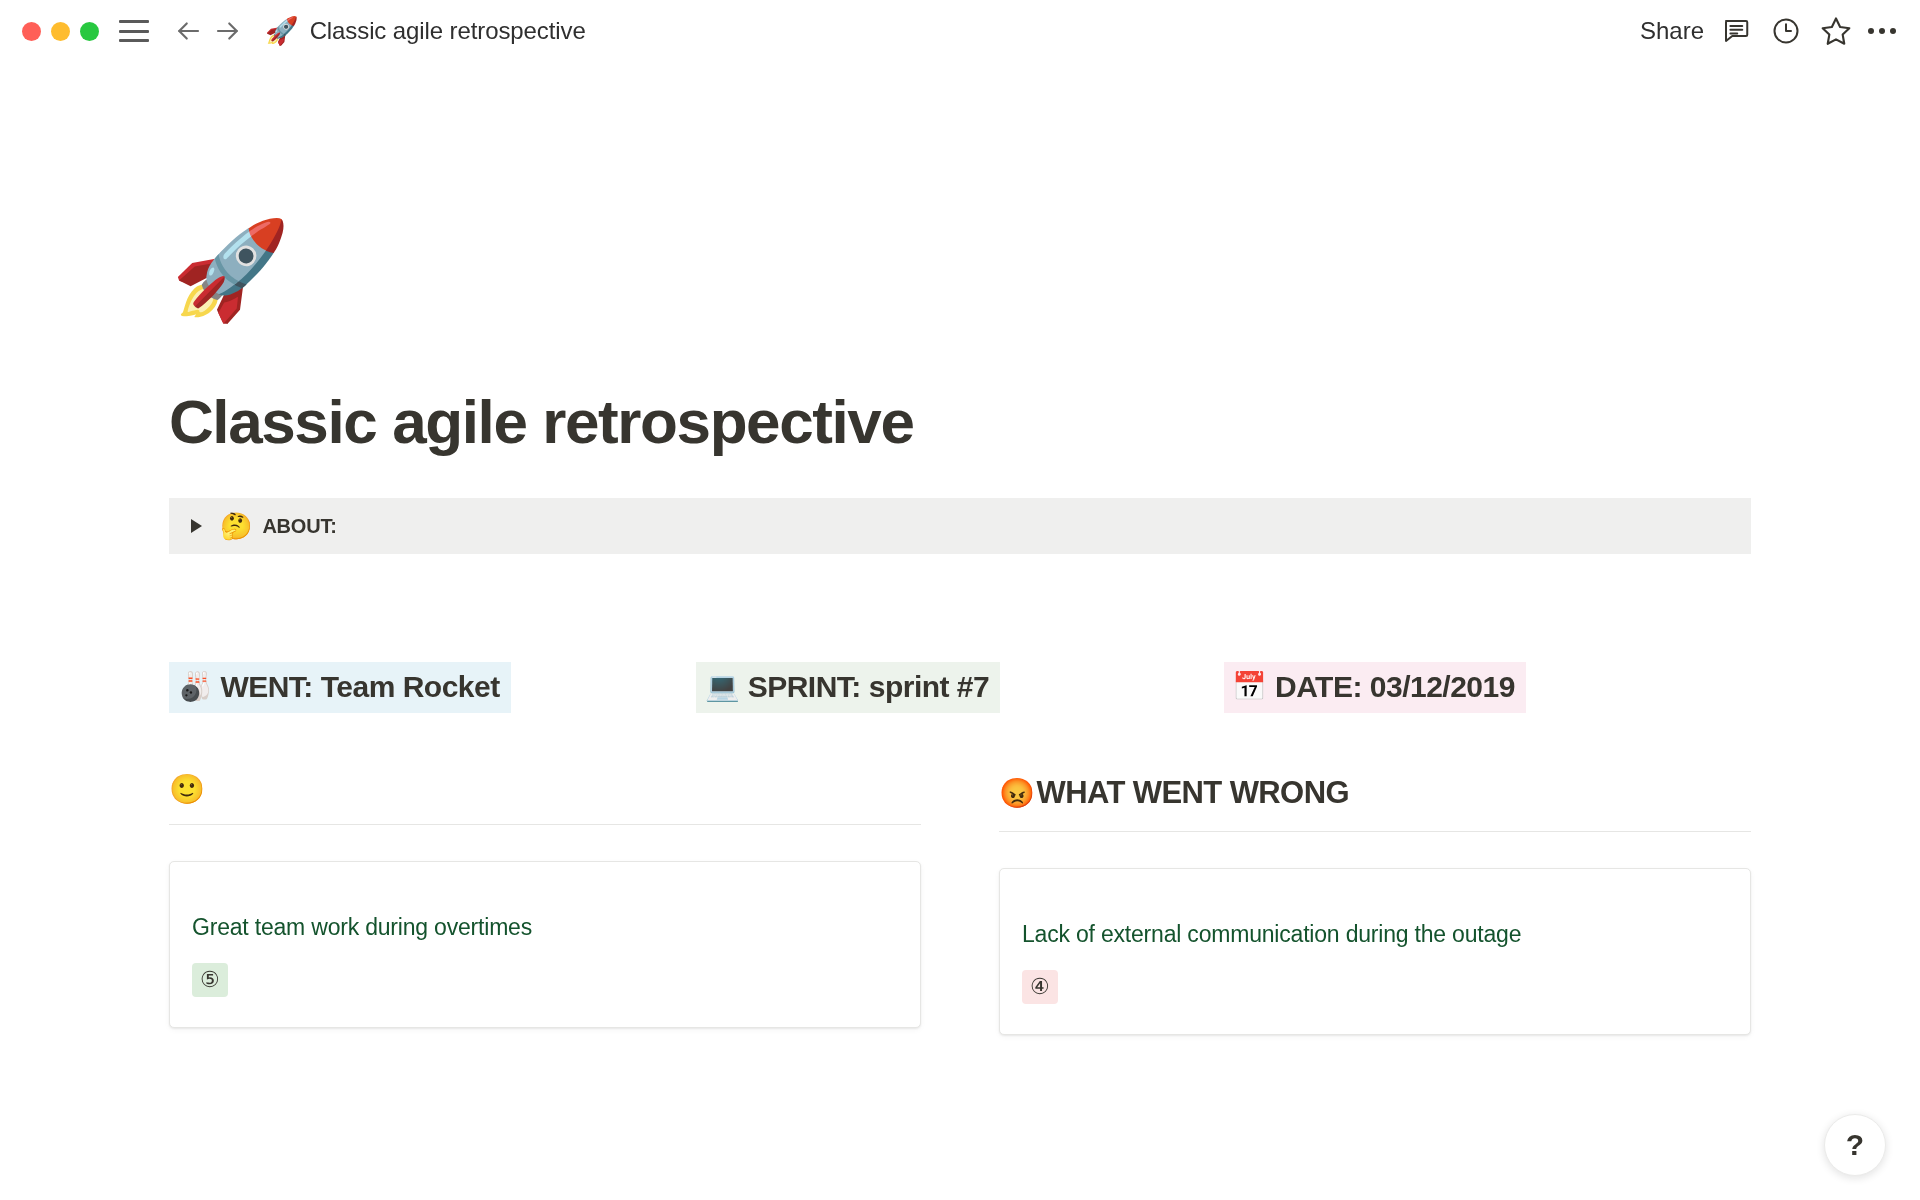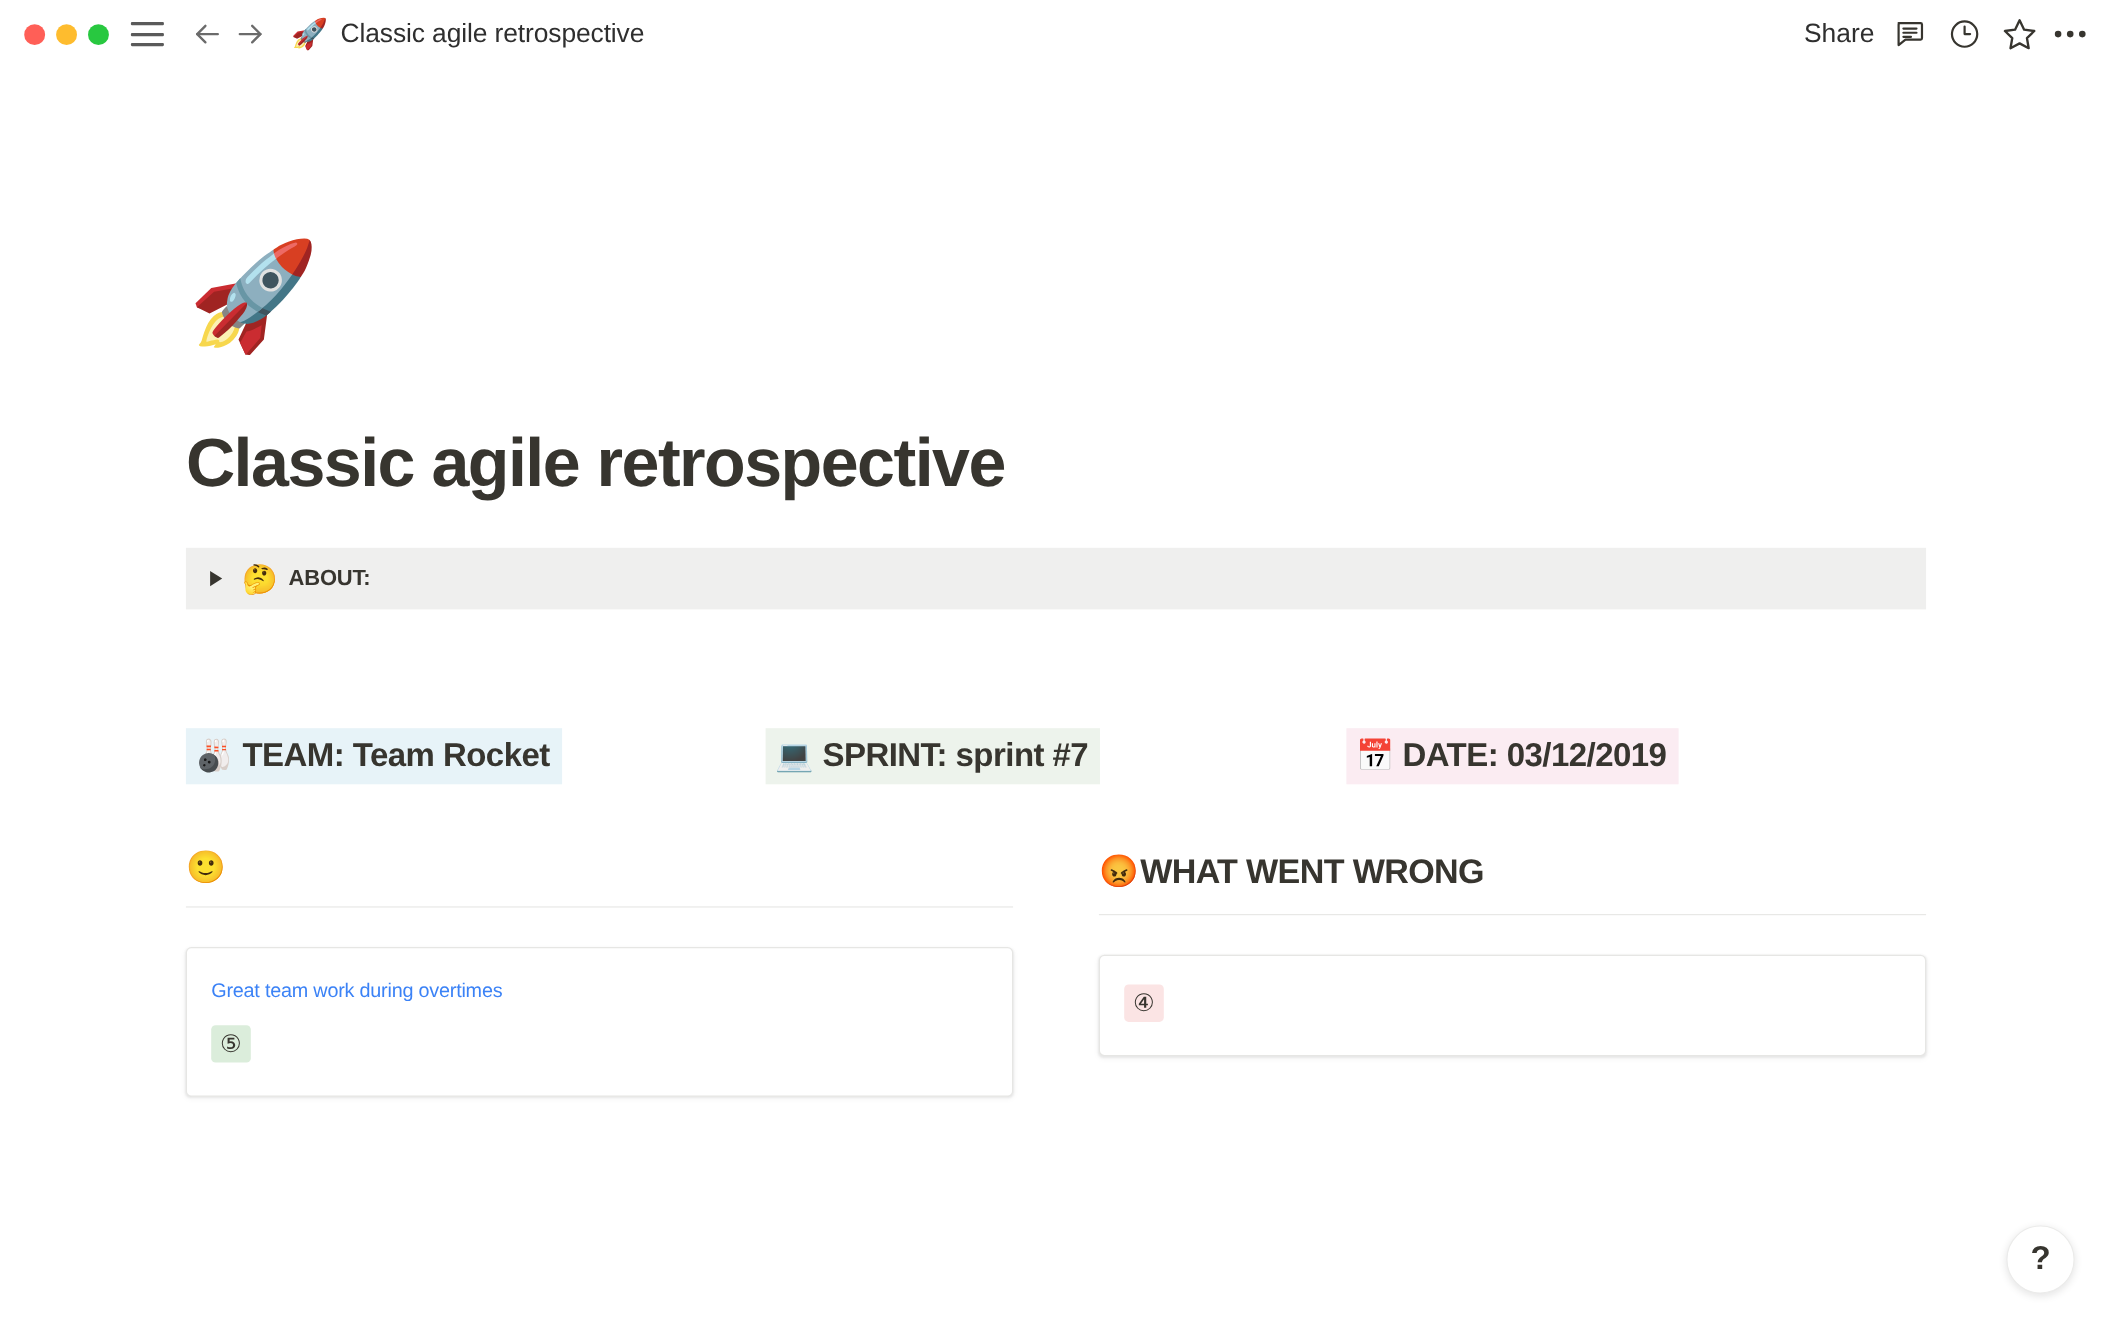--- a/index.html
+++ b/index.html
@@ -235,25 +235,26 @@
   }
 
   .card {
     background: #ffffff;
     border: 1px solid #e6e6e4;
     border-radius: 5px;
     box-shadow: 0 1px 2px rgba(15,15,15,0.07), 0 2px 6px rgba(15,15,15,0.04);
     padding: 26px 22px 30px 22px;
   }
   .card-text {
-    font-size: 18px;
-    color: #3b82f6;
+    font-size: 23px;
+    color: #14532d;
     line-height: 1.35;
     letter-spacing: -0.2px;
     margin-bottom: 20px;
+    margin-top: 24px;
   }
   .card-badge {
     display: inline-block;
     font-size: 22px;
     line-height: 1;
     padding: 6px 8px;
     border-radius: 4px;
   }
   .badge-green { background: #dbeddb; color: #37352f; }
   .badge-pink  { background: #fbe4e4; color: #37352f; }
@@ -357,21 +358,21 @@
     <div class="toggle-block">
       <span class="toggle-caret"></span>
       <span class="toggle-emoji">🤔</span>
       <span class="toggle-label">ABOUT:</span>
     </div>
 
     <div class="info-row">
       <div class="info-col">
         <span class="info-chip chip-blue">
           <span class="chip-emoji">🎳</span>
-          <span>TEAM: Team Rocket</span>
+          <span>WENT: Team Rocket</span>
         </span>
       </div>
       <div class="info-col">
         <span class="info-chip chip-green">
           <span class="chip-emoji">💻</span>
           <span>SPRINT: sprint #7</span>
         </span>
       </div>
       <div class="info-col">
         <span class="info-chip chip-pink">
@@ -394,20 +395,21 @@
         </div>
       </div>
 
       <div class="col">
         <div class="col-heading">
           <span class="h-emoji">😡</span>
           <span>WHAT WENT WRONG</span>
         </div>
         <div class="divider"></div>
         <div class="card">
+          <div class="card-text">Lack of external communication during the outage</div>
           <span class="card-badge badge-pink">④</span>
         </div>
       </div>
 
     </div>
   </div>
 
   <div class="help-fab">?</div>
 </div>
 

